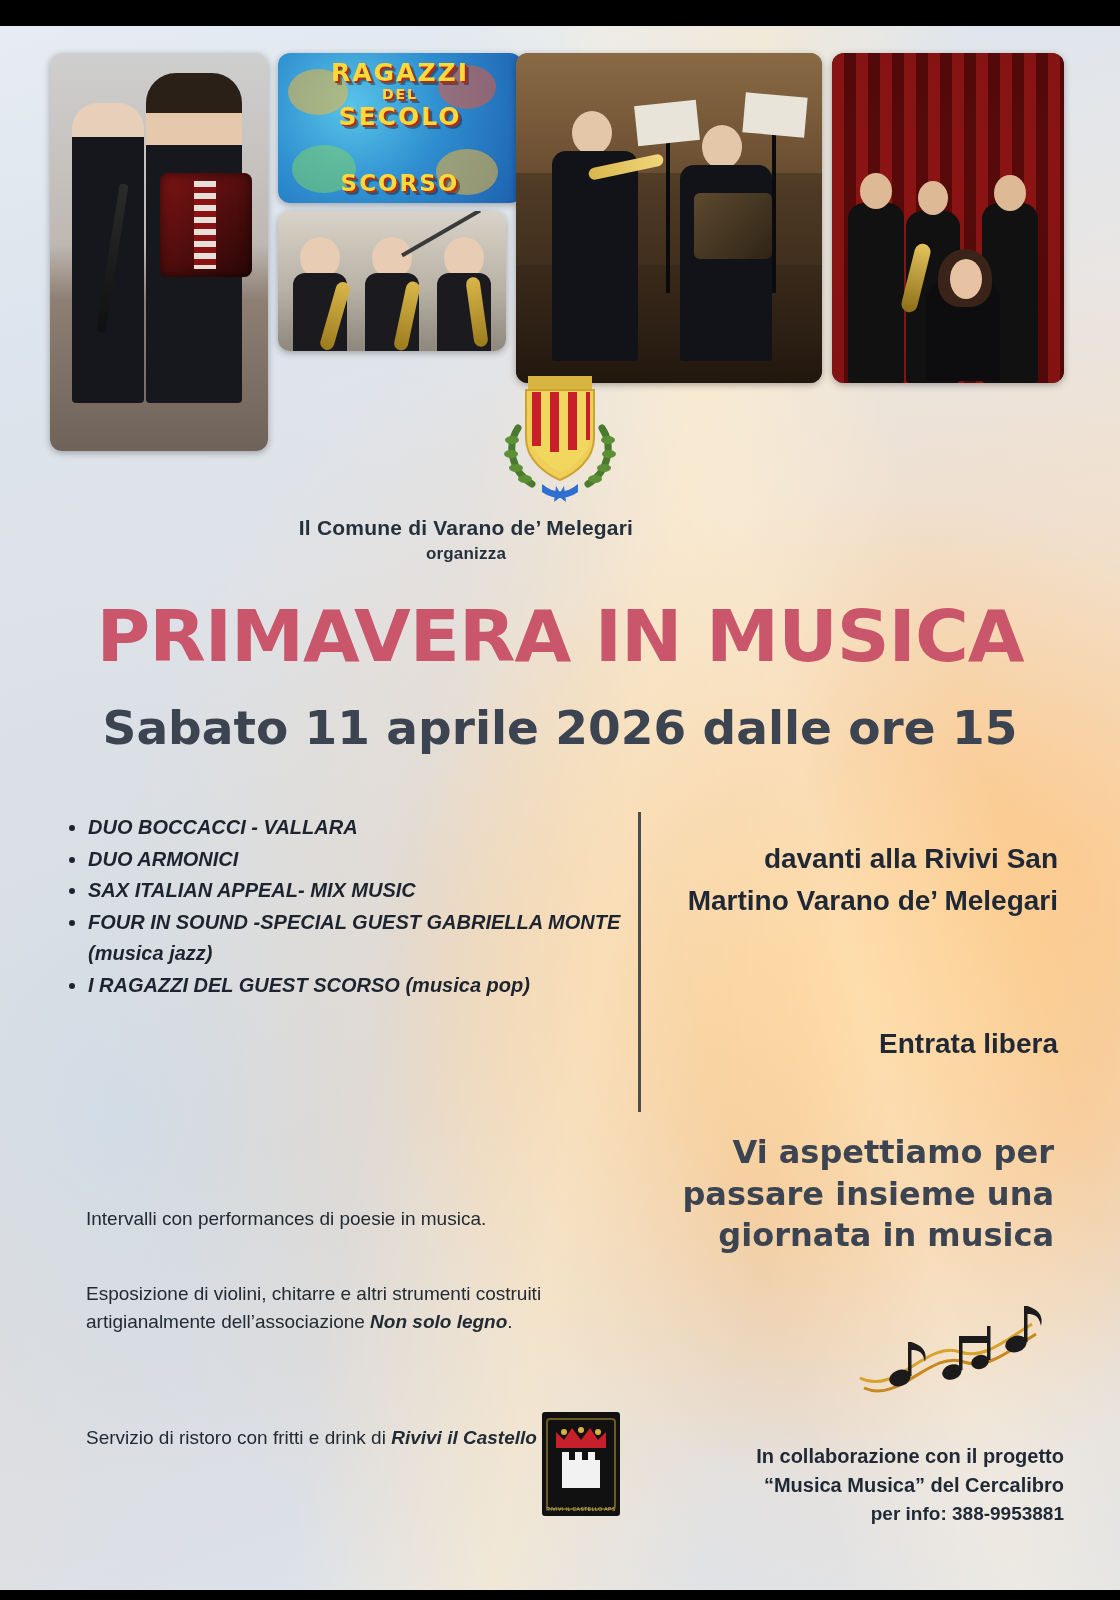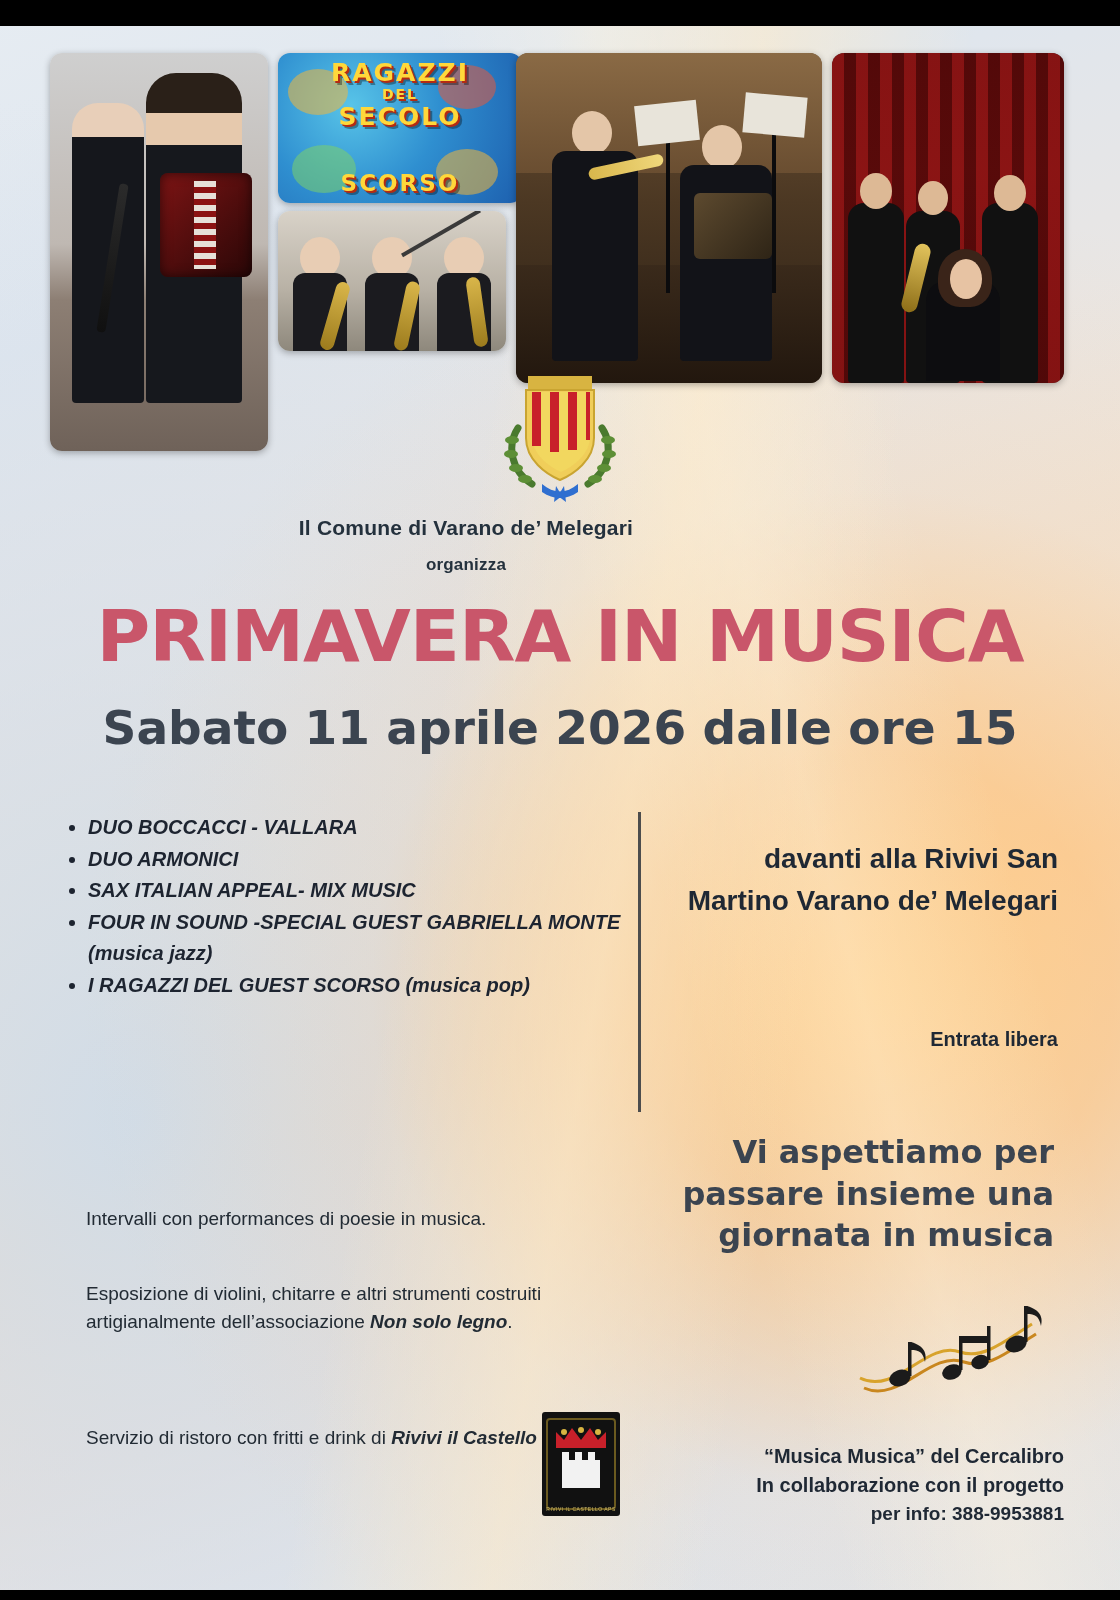--- a/index.html
+++ b/index.html
@@ -78,41 +78,41 @@
   .ph5 .sax2 { position:absolute; left:76px; top:190px; width:16px; height:70px; background:linear-gradient(180deg,#e2c35c,#8d6e18); border-radius:8px; transform:rotate(14deg); }
   .ph5 .dress { position:absolute; left:94px; top:228px; width:74px; height:100px; background:#0d0d10; border-radius:20px 20px 0 0; }
   .ph5 .hair { position:absolute; left:106px; top:196px; width:54px; height:58px; background:#3a2419; border-radius:50% 50% 40% 40%; }
   .ph5 .face { position:absolute; left:118px; top:206px; width:32px; height:40px; background:#e7c3a3; border-radius:50%; }
 
   
   .crest { position:absolute; left:50%; transform:translateX(-50%); top:368px; width:124px; height:136px; }
 
   .org { position:absolute; top:516px; left:0; width:932px; text-align:center;
          font-size:21px; font-weight:bold; color:#24313d; letter-spacing:.2px; }
-  .org .l2 { font-size:17px; margin-top:15px; }
+  .org .l2 { font-size:17px; margin-top:4px; }
 
   .title { position:absolute; top:594px; left:0; width:1120px; text-align:center;
            font-family:"DejaVu Sans", sans-serif;
            font-size:72px; font-weight:bold; color:#c9566a;
            letter-spacing:-1px; transform:scaleX(1.02); }
   .subtitle { position:absolute; top:700px; left:0; width:1120px; text-align:center;
            font-family:"DejaVu Sans", sans-serif;
            font-size:47px; font-weight:bold; color:#3b4450; }
 
   
   .divider { position:absolute; left:638px; top:812px; width:3px; height:300px; background:#4d4d4d; }
 
   .acts { position:absolute; left:62px; top:812px; width:560px; }
   .acts ul { margin:0; padding:0 0 0 26px; }
   .acts li { font-size:20px; font-weight:bold; font-style:italic; color:#1d2430; line-height:1.58; }
 
   .venue { position:absolute; left:660px; top:838px; width:420px; text-align:right;
            font-size:28px; font-weight:bold; color:#1f2834; line-height:1.5; padding-right:22px; }
   .free { position:absolute; left:660px; top:1028px; width:420px; text-align:right;
-          font-size:20px; font-weight:bold; color:#1f2834; padding-right:22px; }
+          font-size:28px; font-weight:bold; color:#1f2834; padding-right:22px; }
   .welcome { position:absolute; left:640px; top:1132px; width:440px; text-align:right;
           font-family:"DejaVu Sans", sans-serif;
           font-size:32px; font-weight:bold; color:#3b4450; line-height:1.3; padding-right:26px; }
 
   .notes-svg { position:absolute; left:856px; top:1300px; width:200px; height:110px; }
 
   
   .note1 { position:absolute; left:86px; top:1208px; width:540px; font-size:19px; color:#222b34; }
   .note2 { position:absolute; left:86px; top:1280px; width:540px; font-size:19px; color:#222b34; line-height:1.45; }
   .note2 b { font-style:italic; }
@@ -288,19 +288,19 @@
       <path d="M2 22 L2 6 L10 14 L18 2 L27 14 L36 2 L44 14 L52 6 L52 22 z" fill="#c8202a"></path>
       <circle cx="10" cy="6" r="3" fill="#d8b441"></circle>
         <circle cx="27" cy="4" r="3" fill="#d8b441"></circle>
         <circle cx="44" cy="6" r="3" fill="#d8b441"></circle>
     </svg>
     <div class="cas"></div>
     <div class="ltxt">RIVIVI IL CASTELLO APS</div>
   </div>
 
   <div class="collab">
+    <div>In collaborazione con il progetto</div>
     <div>“Musica Musica” del Cercalibro</div>
-    <div>In collaborazione con il progetto</div>
     <div class="info">per info: 388-9953881</div>
   </div>
 
   <div class="bottom-strip"></div>
 </div>
 
 </body></html>

